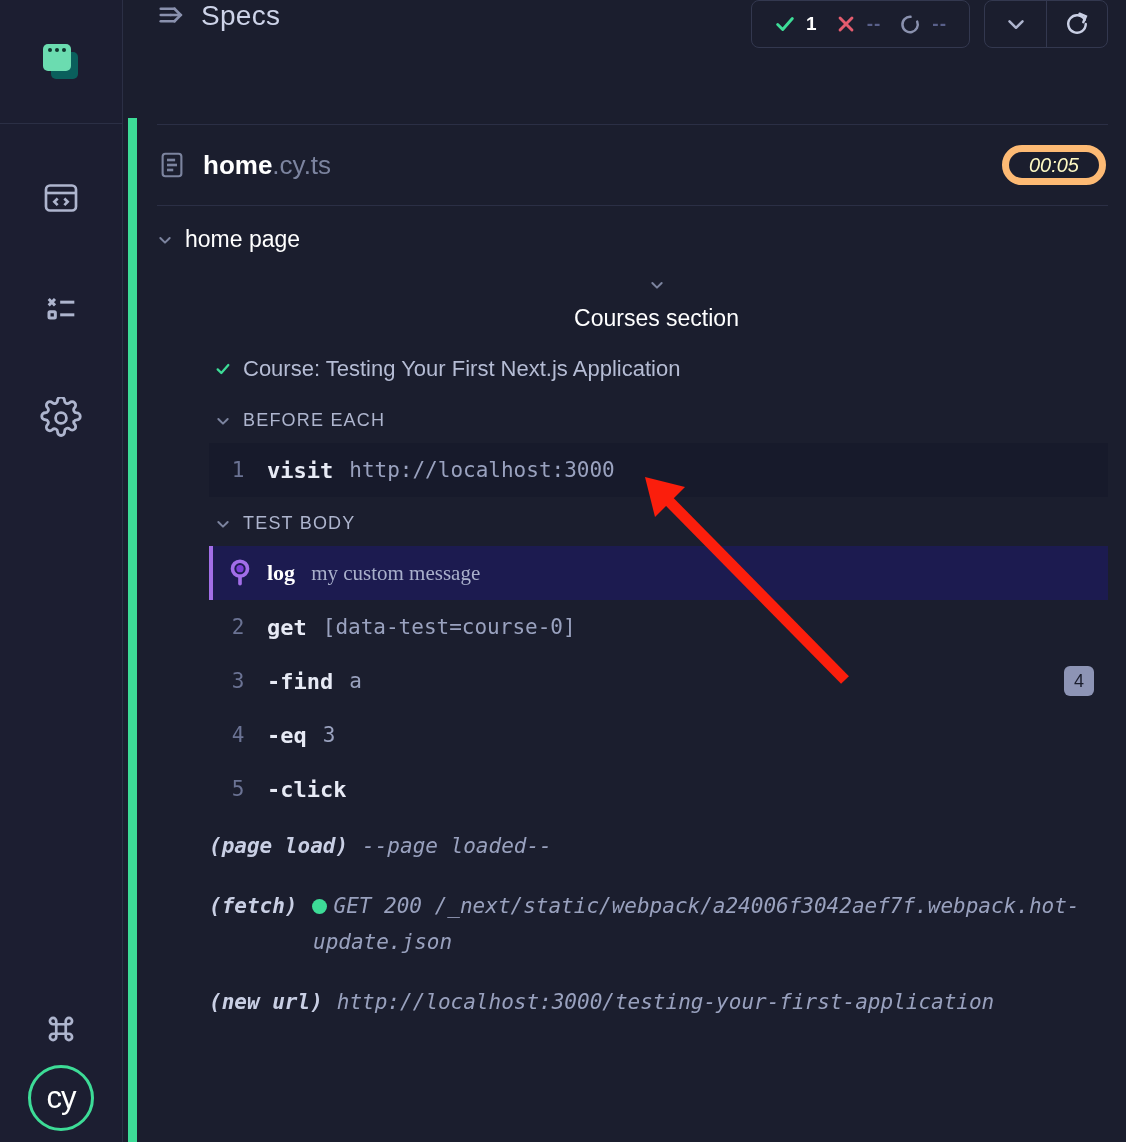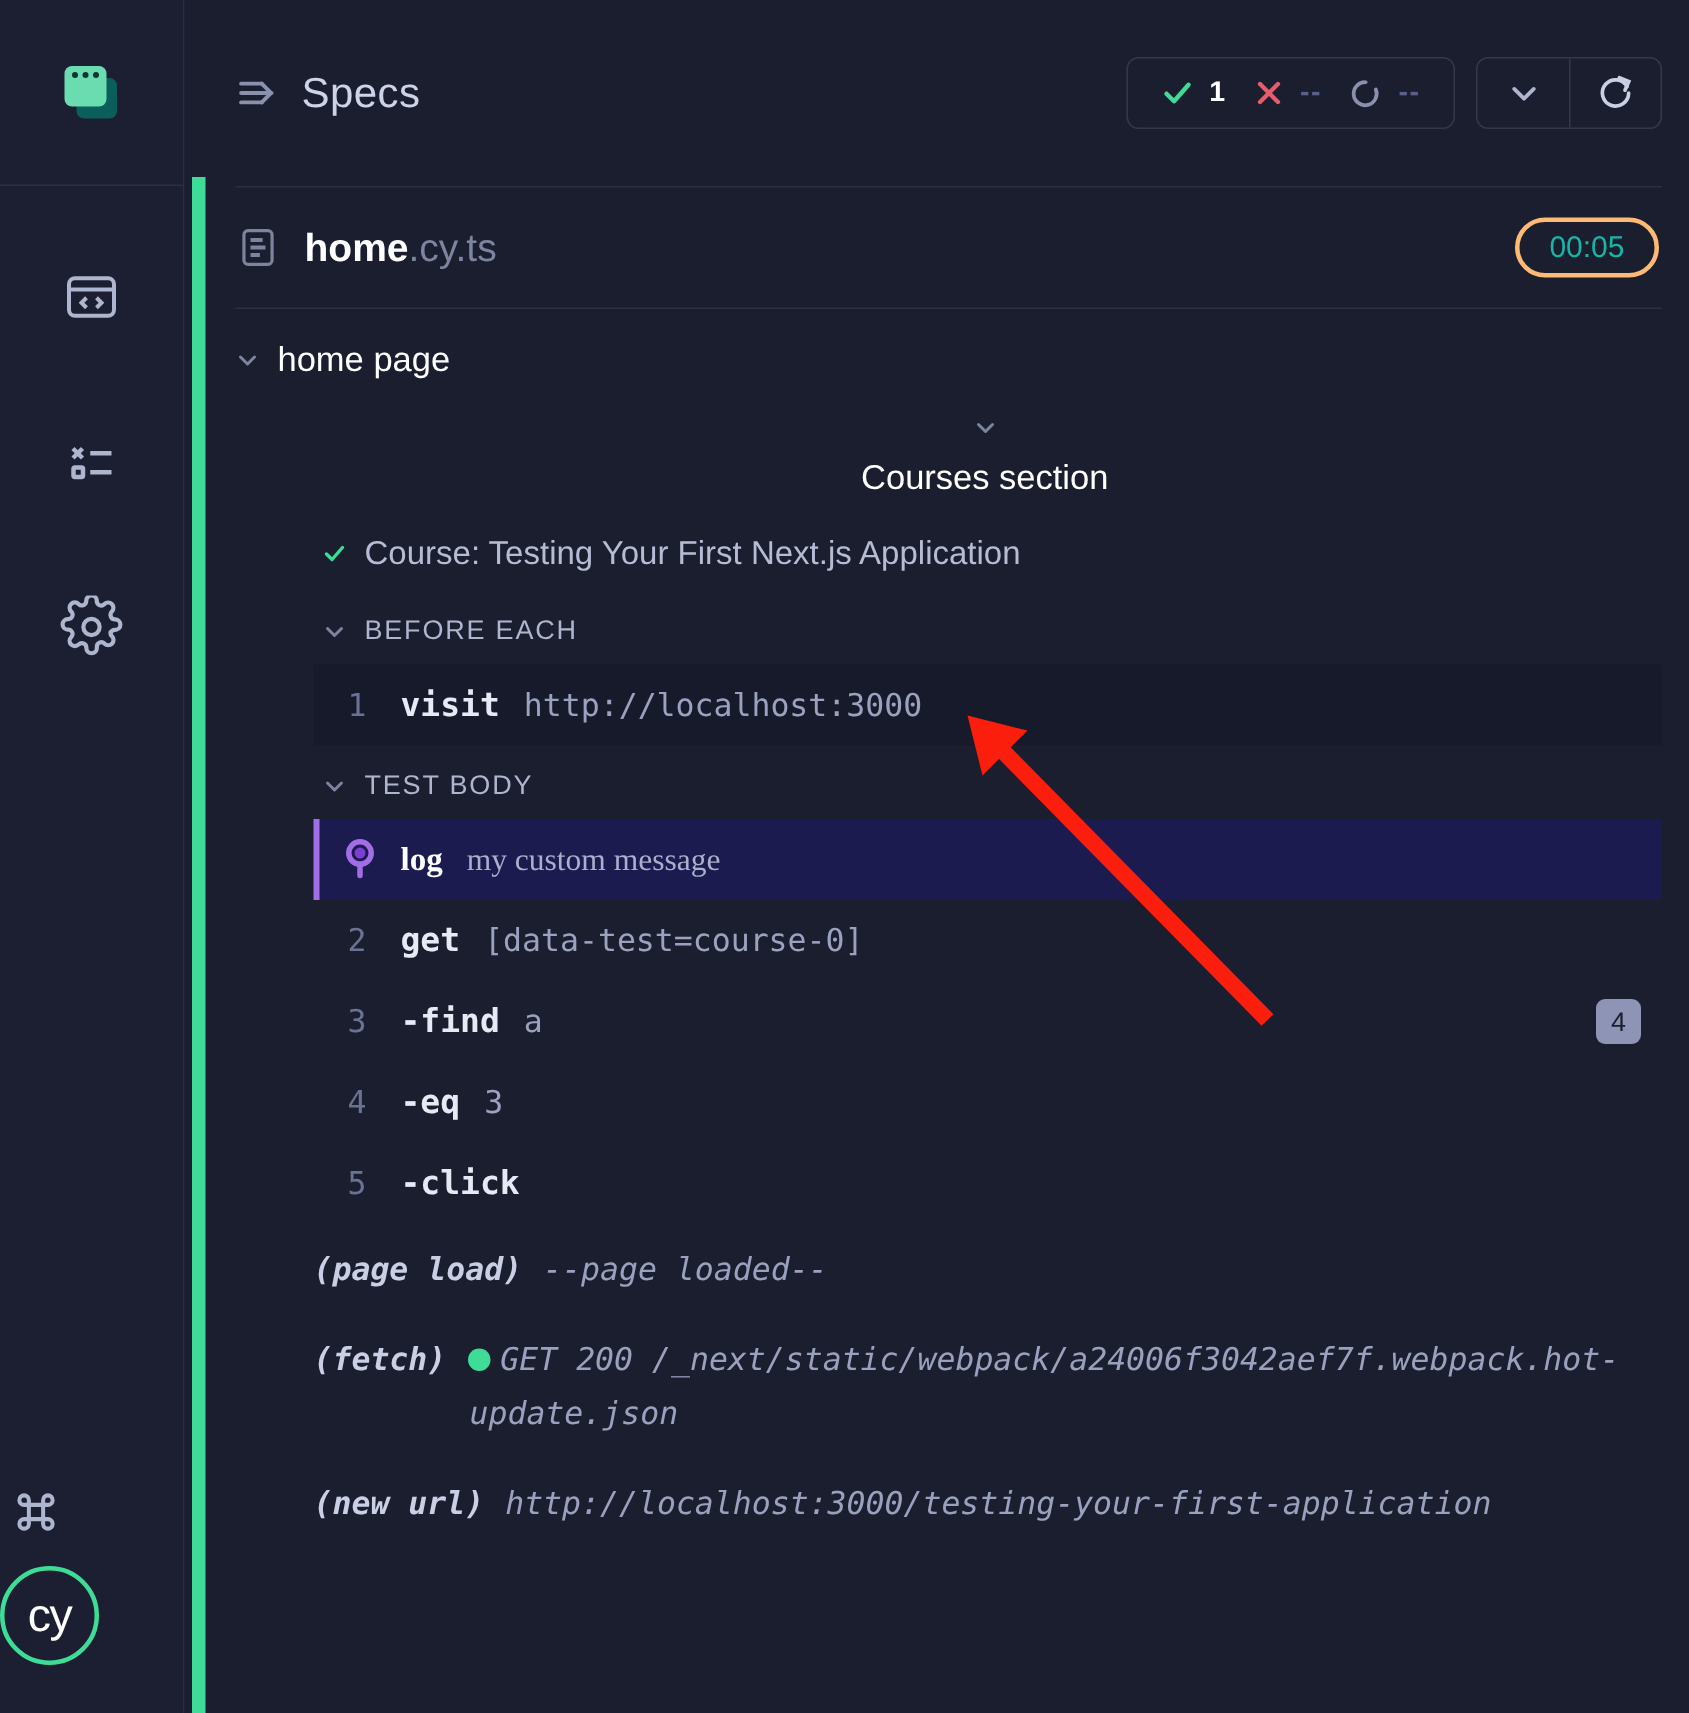--- a/index.html
+++ b/index.html
@@ -19,42 +19,42 @@
     display: flex; flex-direction: column; align-items: center;
     position: relative; flex: 0 0 123px;
   }
   .sb-logo-cell {
     width: 100%; height: 124px;
     display: flex; align-items: center; justify-content: center;
     border-bottom: 1px solid #2b2f45;
   }
   .sb-nav { padding-top: 50px; display: flex; flex-direction: column; align-items: center; gap: 62px; width: 100%; }
   .sb-item { width: 48px; height: 48px; display: flex; align-items: center; justify-content: center; cursor: pointer; }
-  .sb-bottom { position: absolute; bottom: 32px; left: 0; width: 100%; display: flex; flex-direction: column; align-items: flex-start; gap: 12px; }
+  .sb-bottom { position: absolute; bottom: 11px; left: 0; width: 100%; display: flex; flex-direction: column; align-items: center; gap: 12px; }
   .cy-logo {
     width: 66px; height: 66px; border-radius: 50%;
     background: #1c1e31;
     border: 3px solid #3ddc97;
     display: flex; align-items: center; justify-content: center;
     color: #fff; font-size: 31px; letter-spacing: -1px;
     font-family: "Liberation Sans", sans-serif;
   }
 
   
   .main { flex: 1; height: 100%; position: relative; background: #1b1e2e; overflow: hidden; }
 
   
   .pass-bar {
     position: absolute; left: 5px; top: 118px; width: 9px; bottom: 0;
     background: #3ddc97;
   }
 
   
   .header {
-    height: 124px; display: flex; align-items: center;
+    height: 124px; display: flex; 
     padding: 0 18px 0 34px; gap: 14px;
   }
   .header-title { font-size: 28px; color: #cdd3e8; font-weight: 400; letter-spacing: .3px; }
   .header-spacer { flex: 1; }
 
   .stats-box {
     display: flex; align-items: center; gap: 18px;
     border: 1px solid #33384f; border-radius: 8px;
     height: 48px; padding: 0 22px;
   }
@@ -66,23 +66,23 @@
   .btn-group > div { width: 61px; display: flex; align-items: center; justify-content: center; cursor: pointer; }
   .btn-group > div + div { border-left: 1px solid #33384f; }
 
   .divider { height: 1px; background: #2b2f45; margin: 0 18px 0 34px; }
 
   
   .spec-row { height: 80px; display: flex; align-items: center; padding: 0 20px 0 34px; gap: 16px; }
   .spec-name { font-size: 26px; font-weight: 700; color: #fff; }
   .spec-name .ext { color: #7c849f; font-weight: 400; }
   .timer {
-    margin-left: auto; border: 3px solid #fdba74; border-radius: 22px;
+    margin-left: auto; border: 7px solid #fdba74; border-radius: 22px;
     height: 40px; padding: 0 20px; display: flex; align-items: center;
-    color: #14b8a6; font-size: 20px;
+    color: #fef9c3; font-size: 20px; font-style: italic;
   }
 
   
   .tree { padding-top: 8px; }
   .row { display: flex; align-items: center; gap: 12px; text-align: center; }
 
   .suite-l1 { padding: 12px 0 12px 34px; }
   .suite-l1 .label { font-size: 23px; color: #fff; }
   .suite-l2 { padding: 12px 0 12px 64px; flex-direction: column; }
   .suite-l2 .label { font-size: 23px; color: #fff; }

